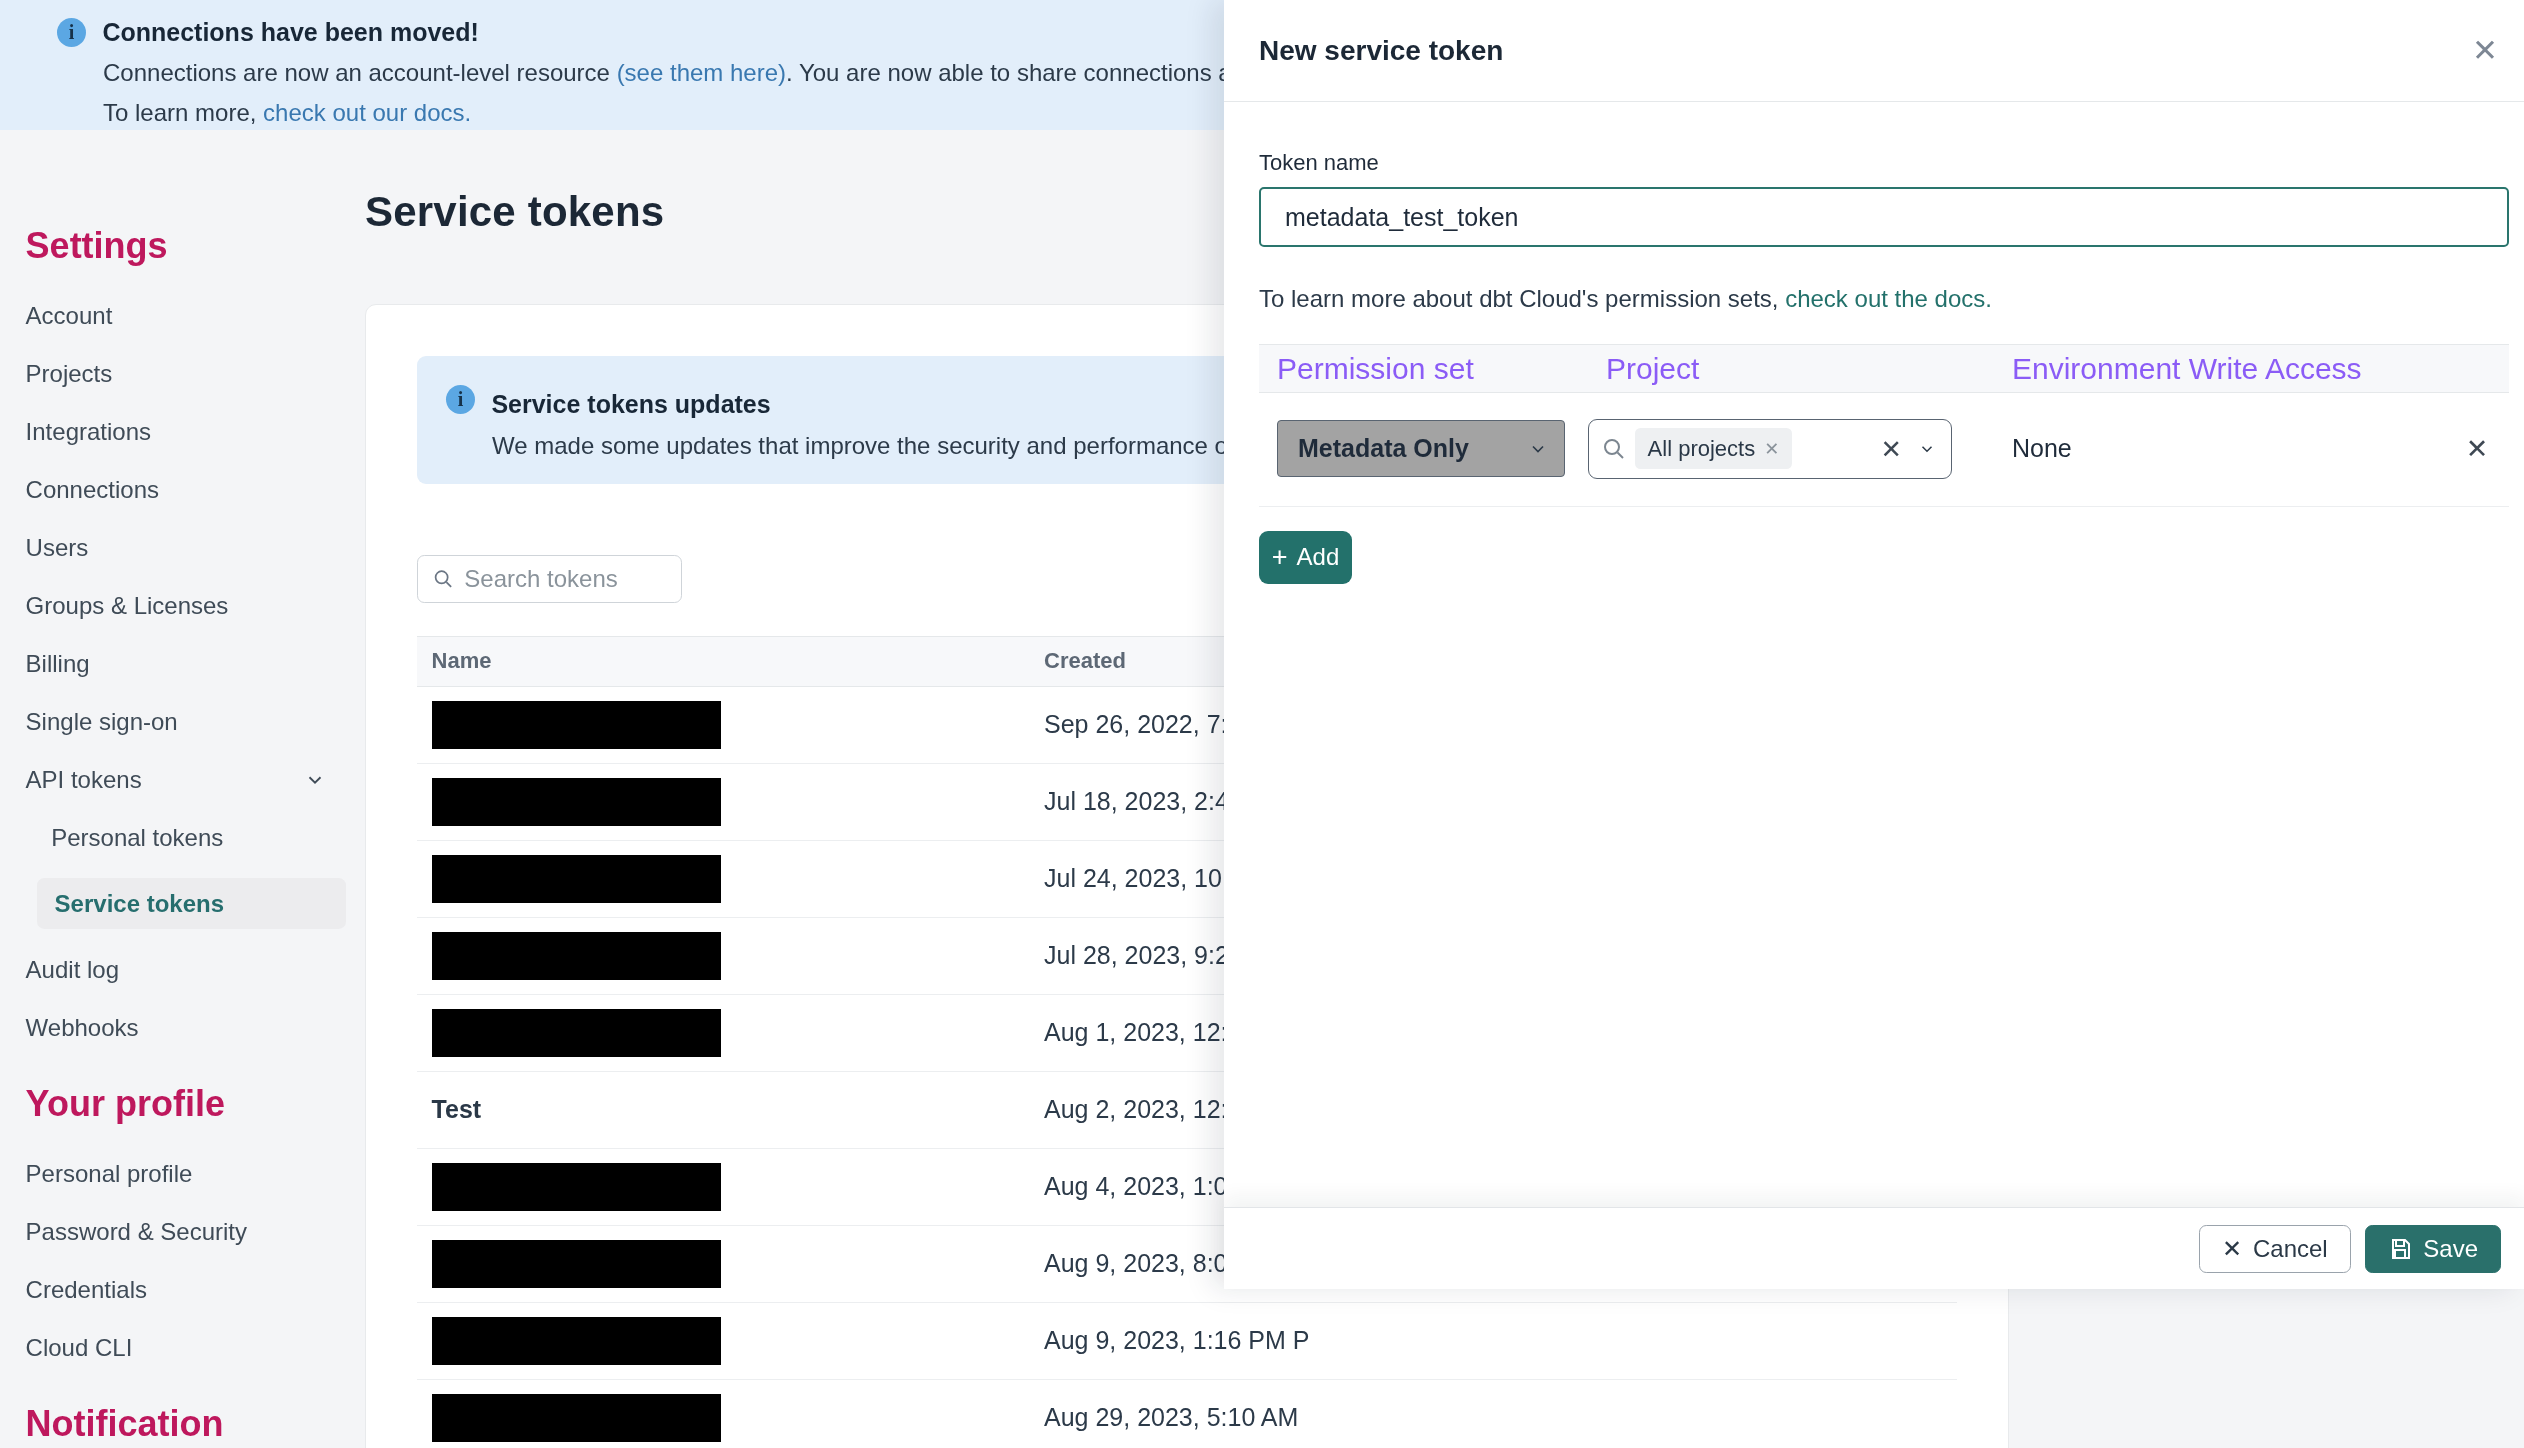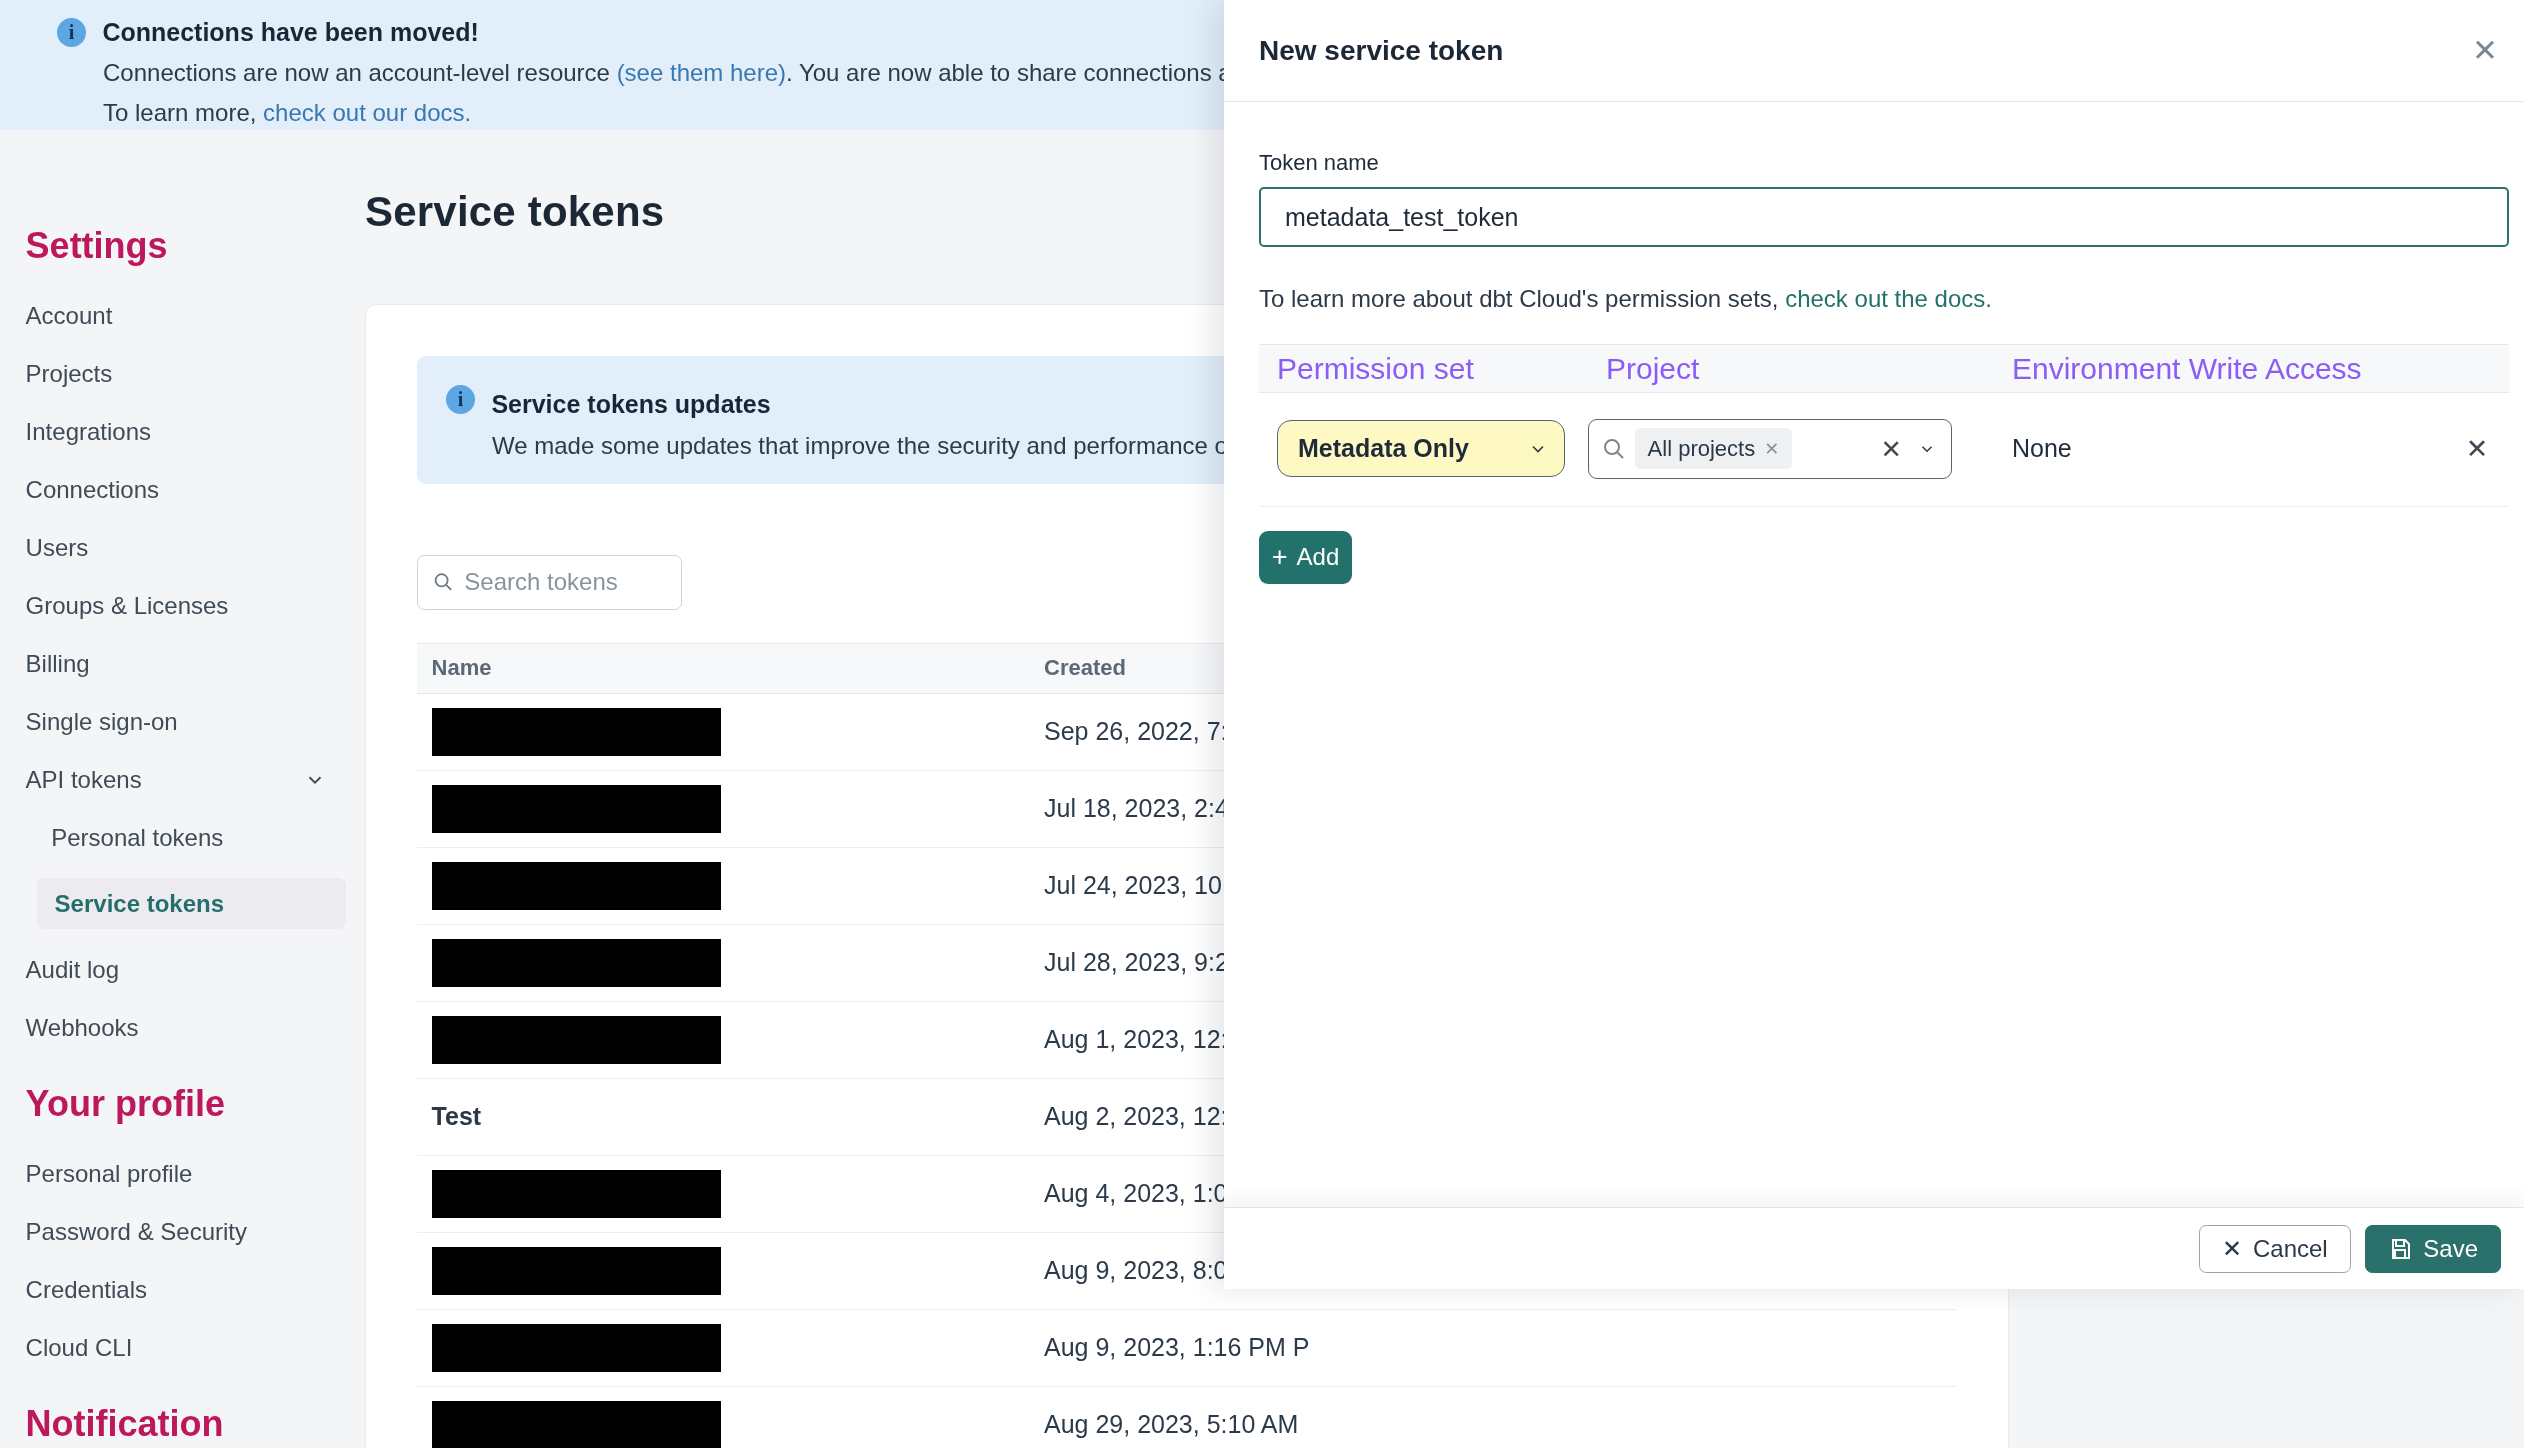--- a/index.html
+++ b/index.html
@@ -30,21 +30,21 @@
 
   
   .content { flex:1 1 auto; position:relative; }
   .page-title { font-size:42px; font-weight:bold; color:#1c2836; margin-top:58px; letter-spacing:0.2px; }
   .card { margin-top:68px; width:1644px; min-height:1188px; background:#ffffff; border:0.9px solid #e8eaec; border-radius:11px; padding:51px; }
   .updates-banner { background:#e2eefa; border-radius:9px; width:1542px; padding:24px 29px; overflow:hidden; }
   .ub-row1 { display:flex; align-items:center; gap:16.4px; }
   .ub-title { font-size:25px; font-weight:bold; color:#182737;margin-top:10px; }
   .ub-body { margin:12.8px 0 0 46px; font-size:24px; color:#2c3a49; white-space:nowrap; }
 
-  .search-box { margin-top:71px; width:265px; height:55px; border:1.8px solid #cfd4d9; border-radius:7.3px; background:#fff; display:flex; align-items:center; padding:0 14.6px; gap:11px; }
+  .search-box { margin-top:71px; width:265px; height:48px; border:1.8px solid #cfd4d9; border-radius:7.3px; background:#fff; display:flex; align-items:center; padding:0 14.6px; gap:11px; }
   .search-box input { border:none; outline:none; width:100%; font-size:24px; color:#3f4b57; font-family:inherit; background:transparent; }
   .search-box input::placeholder { color:#8a939b; }
 
   .tokens-table { margin-top:33px; }
   .t-head { display:flex; height:51px; align-items:center; background:#f7f8fa; border-top:1.8px solid #e5e8ea; border-bottom:1.8px solid #e5e8ea; }
   .t-col-name { width:627px; padding-left:14.6px; flex:0 0 auto; }
   .t-col-created { flex:1 1 auto; }
   .t-head .hd { font-size:22px; color:#5d6875; font-weight:bold; }
   .t-row { display:flex; height:77px; align-items:center; border-bottom:1.8px solid #eceef0; }
   .redact { width:289px; height:48px; background:#000; }
@@ -61,21 +61,21 @@
   .token-input { margin-top:11px; width:1250px; height:60px; border:2.7px solid #2a756d; border-radius:5px; padding:0 24px; font-size:25px; color:#1f2b3a; font-family:inherit; outline:none; display:flex; align-items:center; background:#fff; }
   .token-input input { border:none; outline:none; width:100%; font-size:25px; color:#1f2b3a; font-family:inherit; }
   .helper-line { margin-top:38px; font-size:24px; color:#2c3a49; }
   a.teal-link { color:#23716b; cursor:pointer; }
 
   .perm-table { margin-top:31px; width:1250px; }
   .perm-head { display:grid; grid-template-columns:329px 406px 1fr 64px; height:49px; align-items:center; background:#f7f8fa; border-top:1.8px solid #e5e8ea; border-bottom:1.8px solid #e5e8ea; }
   .perm-head .hd { font-size:30px; color:#8b5cf6; padding-left:18px; }
   .perm-row { display:grid; grid-template-columns:329px 406px 1fr 64px; align-items:center; padding:25.6px 0 27px 0; border-bottom:1.8px solid #eceef0; }
   .cell-pad { padding-left:18px; }
-  .select-box { width:288px; height:57px; border:1.8px solid #596471; border-radius:14px; background:#fef9c3; display:flex; align-items:center; padding:0 16.4px 0 20px; cursor:pointer; }
+  .select-box { width:288px; height:57px; border:1.8px solid #596471; border-radius:4px; background:#a3a3a3; display:flex; align-items:center; padding:0 16.4px 0 20px; cursor:pointer; }
   .select-box .val { font-size:25px; font-weight:bold; color:#1f2b3a; }
   .select-box .chev { margin-left:auto; }
   .combo-box { width:364px; height:60px; border:1.8px solid #596471; border-radius:9px; background:#fff; display:flex; align-items:center; padding:0 14.6px 0 12.8px; }
   .chip { margin-left:9px; background:#eef0f2; border-radius:5.5px; padding:7.3px 12.8px; display:flex; align-items:center; gap:9px; font-size:22px; color:#2a3847; white-space:nowrap; }
   .chip .chip-x { color:#8a939b; font-size:18px; cursor:pointer; }
   .combo-clear { margin-left:auto; font-size:25.6px; color:#3f4954; font-weight:300; cursor:pointer; }
   .combo-box .chev { margin-left:16.4px; }
   .none-text { font-size:25px; color:#1f2b3a; }
   .row-remove { font-size:27px; color:#3f4954; font-weight:300; text-align:center; cursor:pointer; }
 

